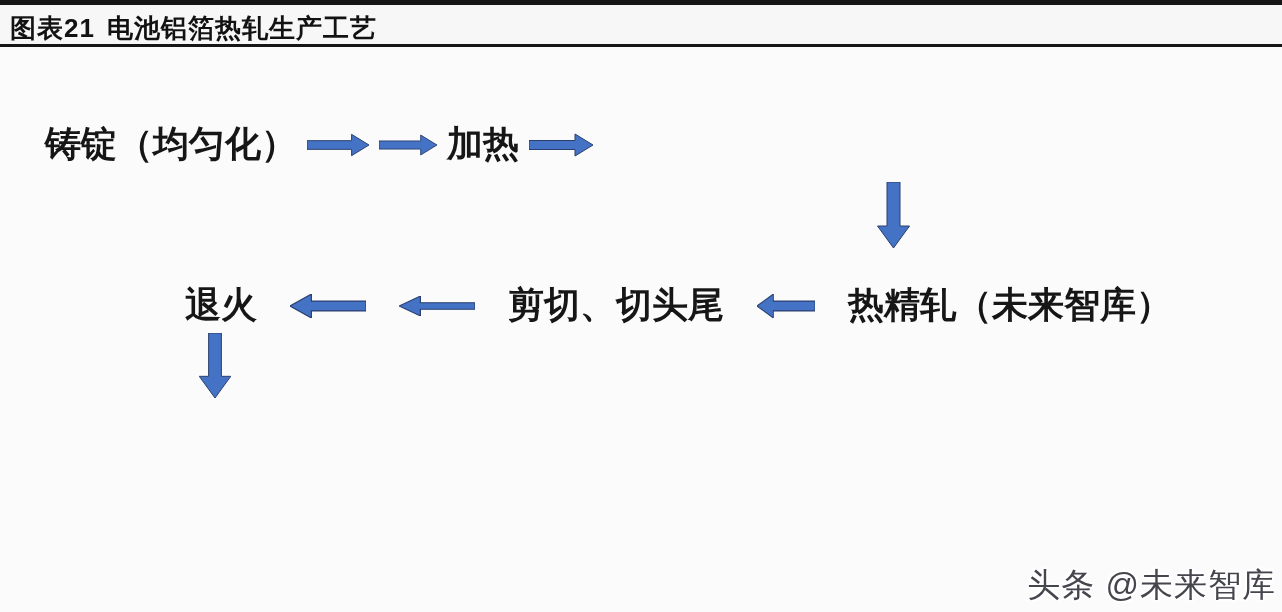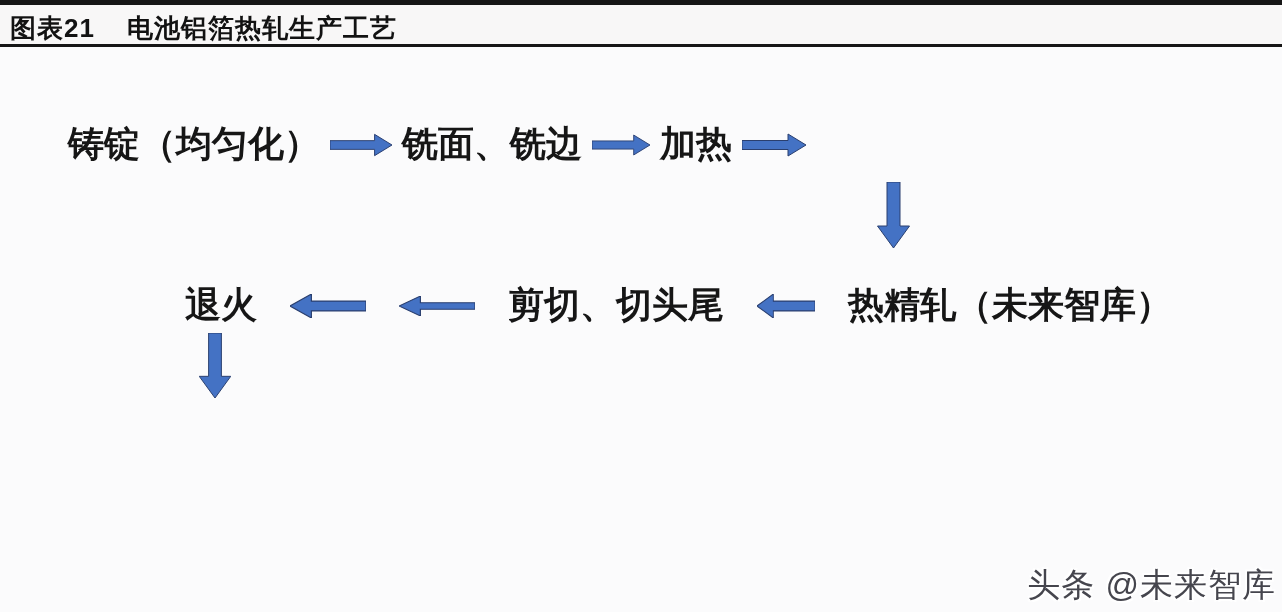--- a/index.html
+++ b/index.html
@@ -18,32 +18,32 @@
   }
   .title-band {
     position:absolute; left:0; top:5px; right:0; height:39px;
     background:#f8f7f7;
   }
   .title {
     position:absolute; left:10px; top:11px;
     font-size:26px; font-weight:bold; color:#121212;
     letter-spacing:1px; white-space:nowrap;
   }
-  .title-text { margin-left:32px;text-align:center; }
+  .title-text { margin-left:12px;text-align:center; }
   .rule-under {
     position:absolute; left:0; top:44px;
     width:100%; height:3px; background:#161616;
   }
   .row {
     position:absolute;
     display:flex; align-items:center;
     font-size:36px; font-weight:bold; color:#161616;
     white-space:nowrap;
   }
-  .row1 { left:68px;  top:120px; gap:10px;text-align:right; }
+  .row1 { left:45px;  top:120px; gap:10px;text-align:right; }
   .row2 { left:185px; top:281px; gap:33px; }
   .row3 { left:175px; top:442px; gap:20px; }
   .step { display:inline-block; }
   .arr { flex:0 0 auto; display:block; }
   .ap { fill:#4472c4; stroke:#2a3f6f; stroke-width:1; }
   .darr { position:absolute; }
   .watermark {
     position:absolute; right:6px; bottom:4px;
     font-size:33px; font-weight:normal; color:#45454d;
     letter-spacing:1px; white-space:nowrap;
@@ -61,21 +61,20 @@
   <div class="title">
     <span>图表21</span><span class="title-text">电池铝箔热轧生产工艺</span>
   </div>
   <div class="rule-under"></div>
 
   <div class="row row1">
     <span class="step">铸锭（均匀化）</span>
     <svg class="arr" width="62" height="24" viewBox="0 0 64 22">
         <polygon class="ap" points="0,6.5 46,6.5 46,0 64,11 46,22 46,15.5 0,15.5"></polygon>
       </svg>
-    <span class="step">铣面、铣边</span>
     <svg class="arr" width="58" height="24" viewBox="0 0 64 22">
         <polygon class="ap" points="0,6.5 46,6.5 46,0 64,11 46,22 46,15.5 0,15.5"></polygon>
       </svg>
     <span class="step">加热</span>
     <svg class="arr" width="64" height="24" viewBox="0 0 64 22">
         <polygon class="ap" points="0,6.5 46,6.5 46,0 64,11 46,22 46,15.5 0,15.5"></polygon>
       </svg>
   </div>
 
   <svg class="darr" style="left:877px; top:182px;" width="33" height="66" viewBox="0 0 32 66">

